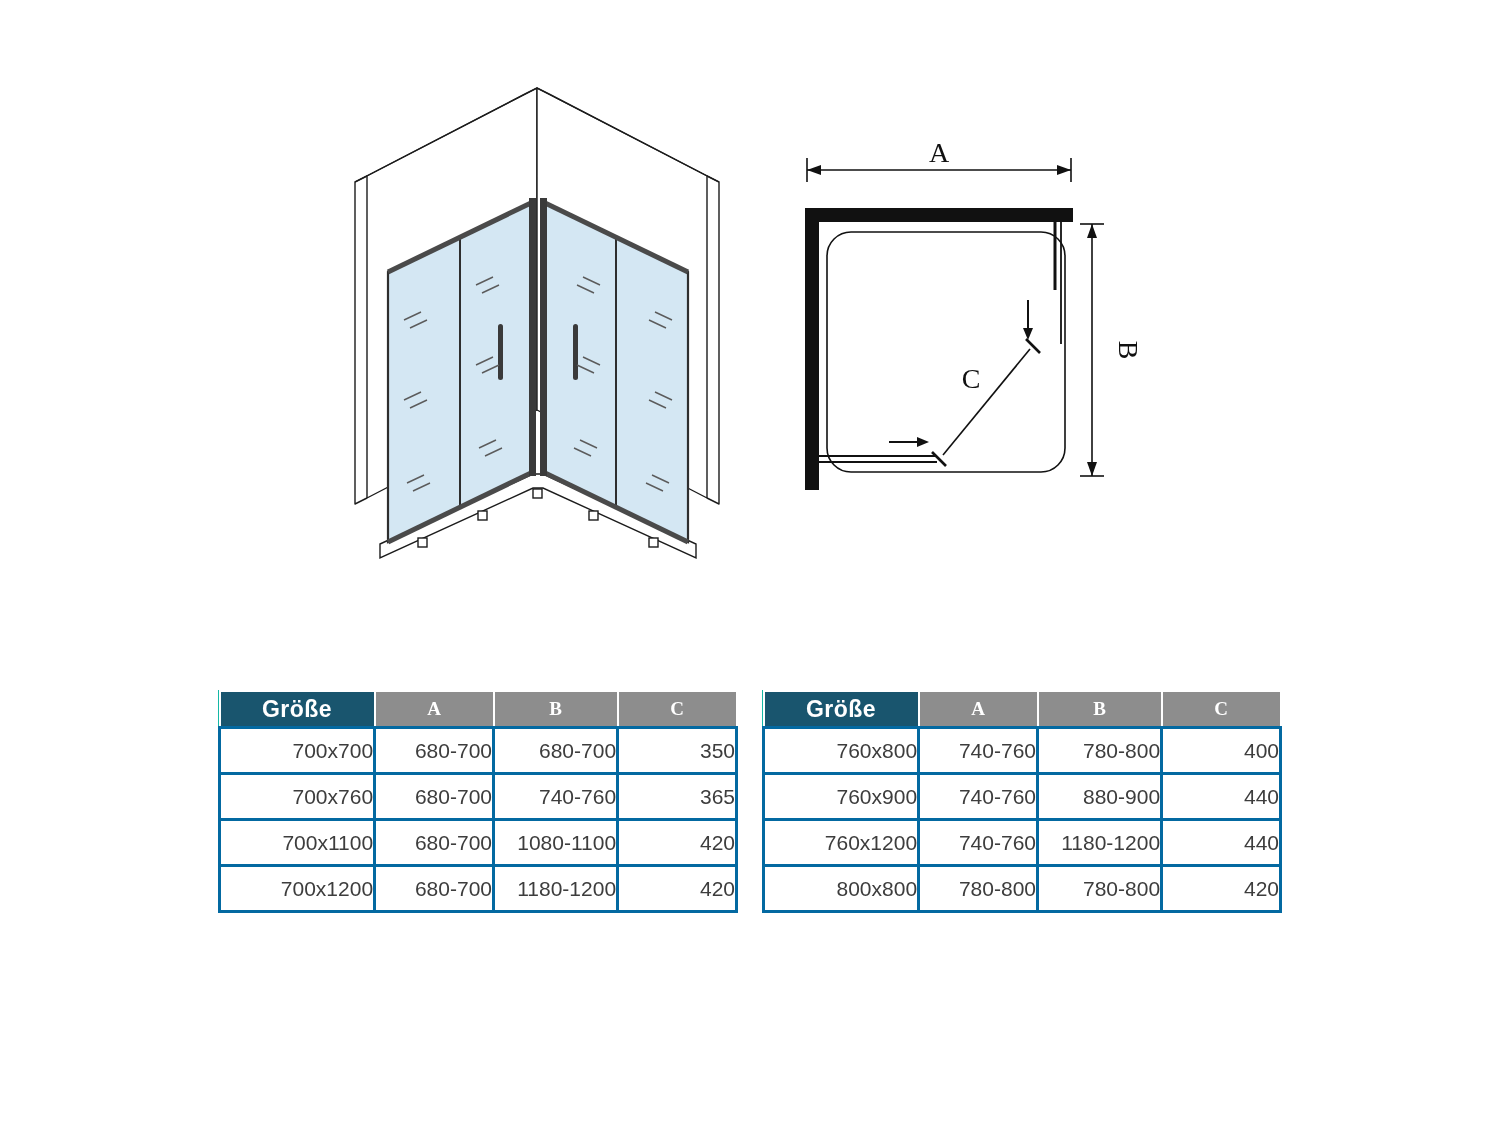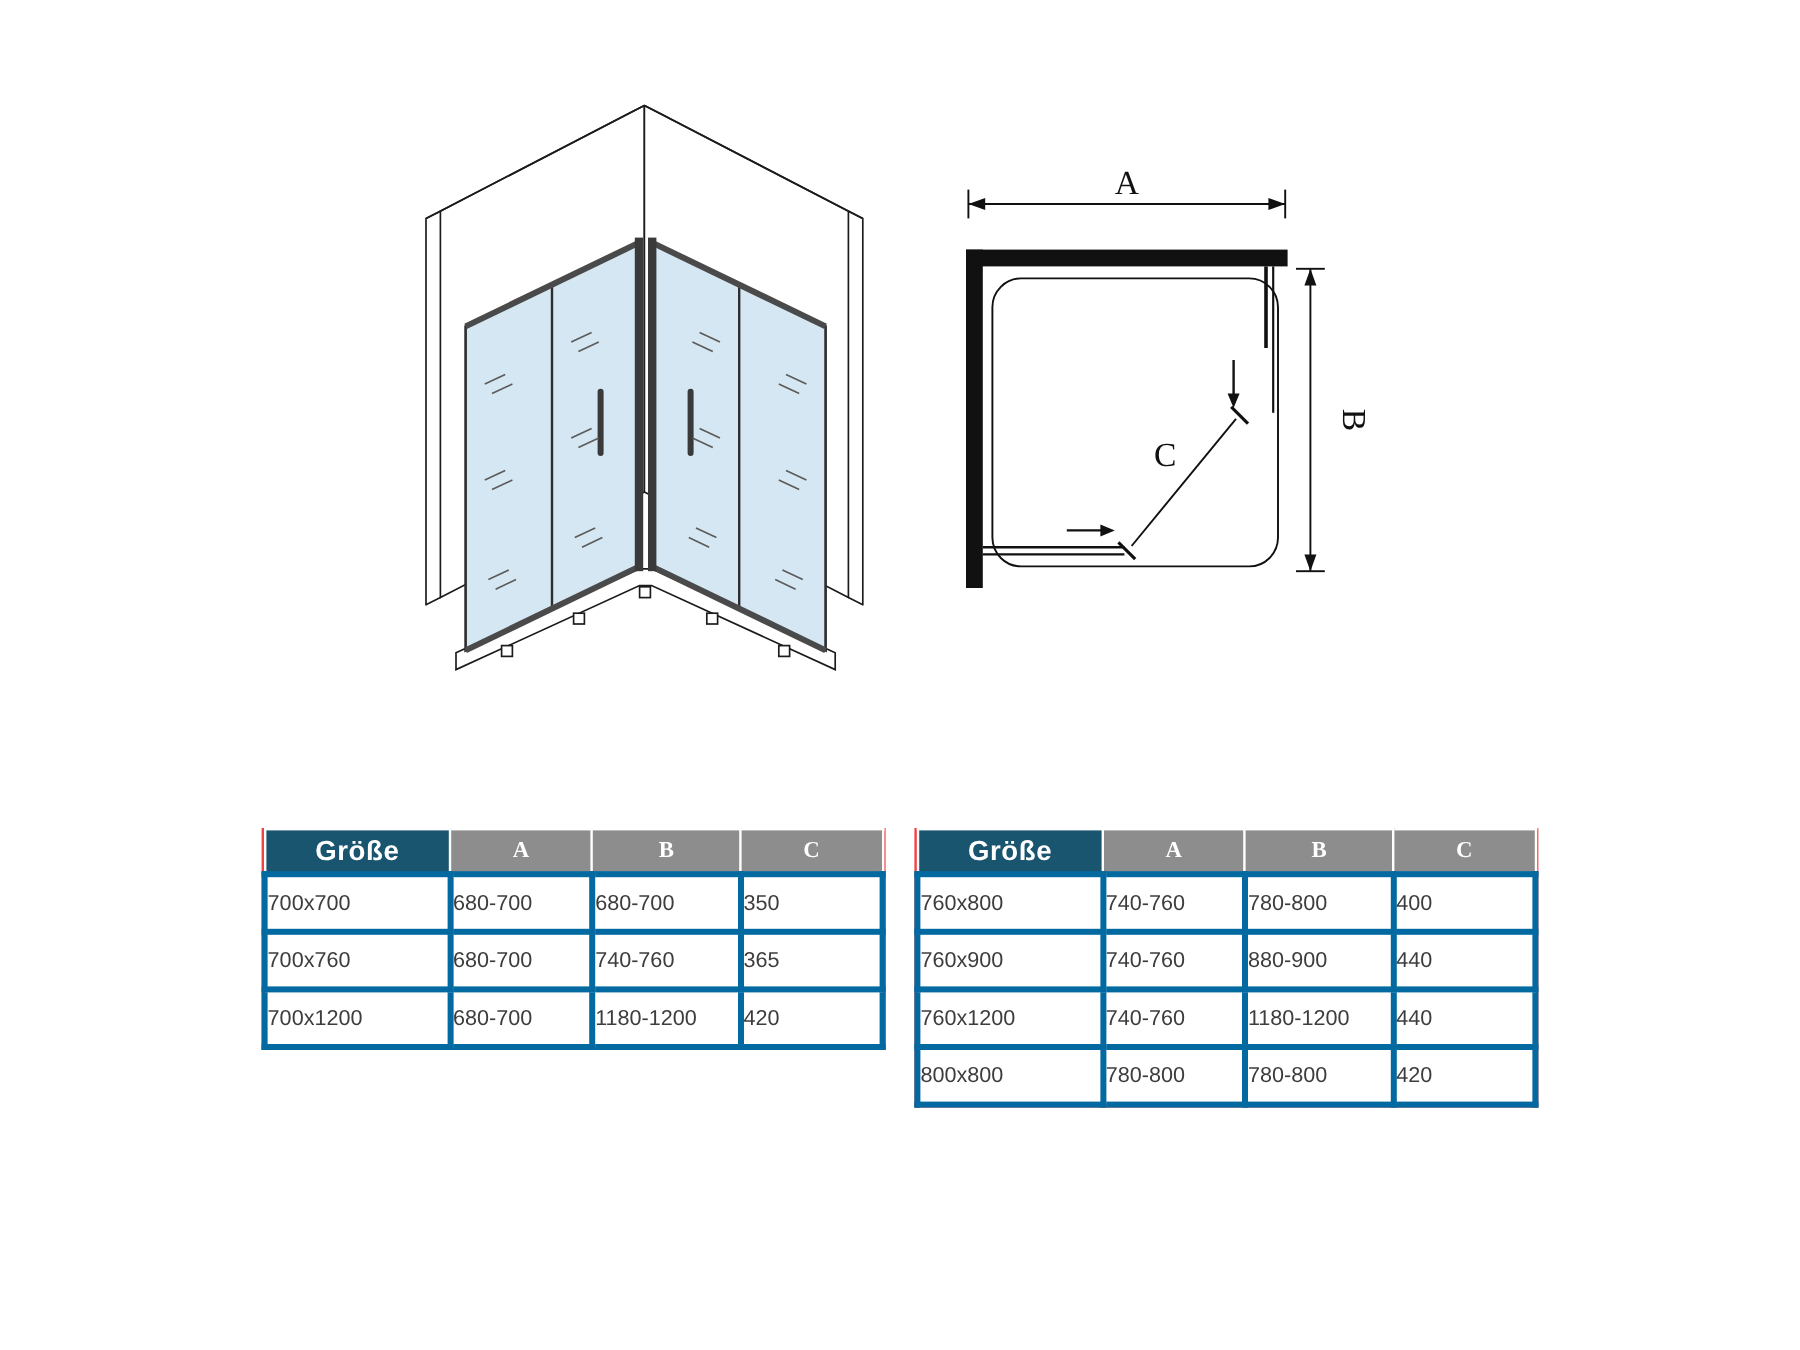--- a/index.html
+++ b/index.html
@@ -7,39 +7,39 @@
     width:1500px;height:1125px;position:relative;background:#ffffff;
     font-family:"Liberation Sans",sans-serif;overflow:hidden;
   }
   .stage{position:absolute;inset:0;}
   svg{position:absolute;}
   #iso-drawing{left:352px;top:78px;width:372px;height:496px;}
   #plan-drawing{left:785px;top:140px;width:360px;height:380px;}
 
   .size-table{
     position:absolute;top:690px;width:520px;
-    border-collapse:collapse;table-layout:fixed;background:#ef4444;
+    border-collapse:collapse;table-layout:fixed;background:#14b8a6;
   }
   #table-left{left:218px;}
   #table-right{left:762px;}
   .size-table th{
     height:34px;color:#ffffff;text-align:center;vertical-align:middle;
     border:2px solid #ffffff;padding:0;
   }
   .size-table th.col-size{
     background:#19556e;font-size:23px;font-weight:bold;
     font-family:"Liberation Sans",sans-serif;letter-spacing:0.5px;
   }
   .size-table th.col-dim{
     background:#8d8d8d;font-family:"Liberation Serif",serif;
     font-size:19px;font-weight:bold;
   }
   .size-table td{
-    height:43px;border:5px solid #0369a1;text-align:left;vertical-align:middle;
-    font-size:18px;color:#3d3d3d;background:#ffffff;padding:0;
+    height:43px;border:3px solid #0369a1;text-align:right;vertical-align:middle;
+    font-size:21px;color:#3d3d3d;background:#ffffff;padding:0;
   }
   .dim-label{
     font-family:"Liberation Serif",serif;font-size:28px;fill:#111111;
   }
 </style>
 </head>
 <body>
 
 <div class="stage">
 
@@ -175,20 +175,26 @@
           <td>680-700</td>
           <td>350</td>
         </tr>
         <tr>
           <td>700x760</td>
           <td>680-700</td>
           <td>740-760</td>
           <td>365</td>
         </tr>
         <tr>
+          <td>700x1100</td>
+          <td>680-700</td>
+          <td>1080-1100</td>
+          <td>420</td>
+        </tr>
+        <tr>
           <td>700x1200</td>
           <td>680-700</td>
           <td>1180-1200</td>
           <td>420</td>
         </tr>
       </tbody>
     </table>
 
   <table id="table-right" class="size-table">
     <colgroup>

